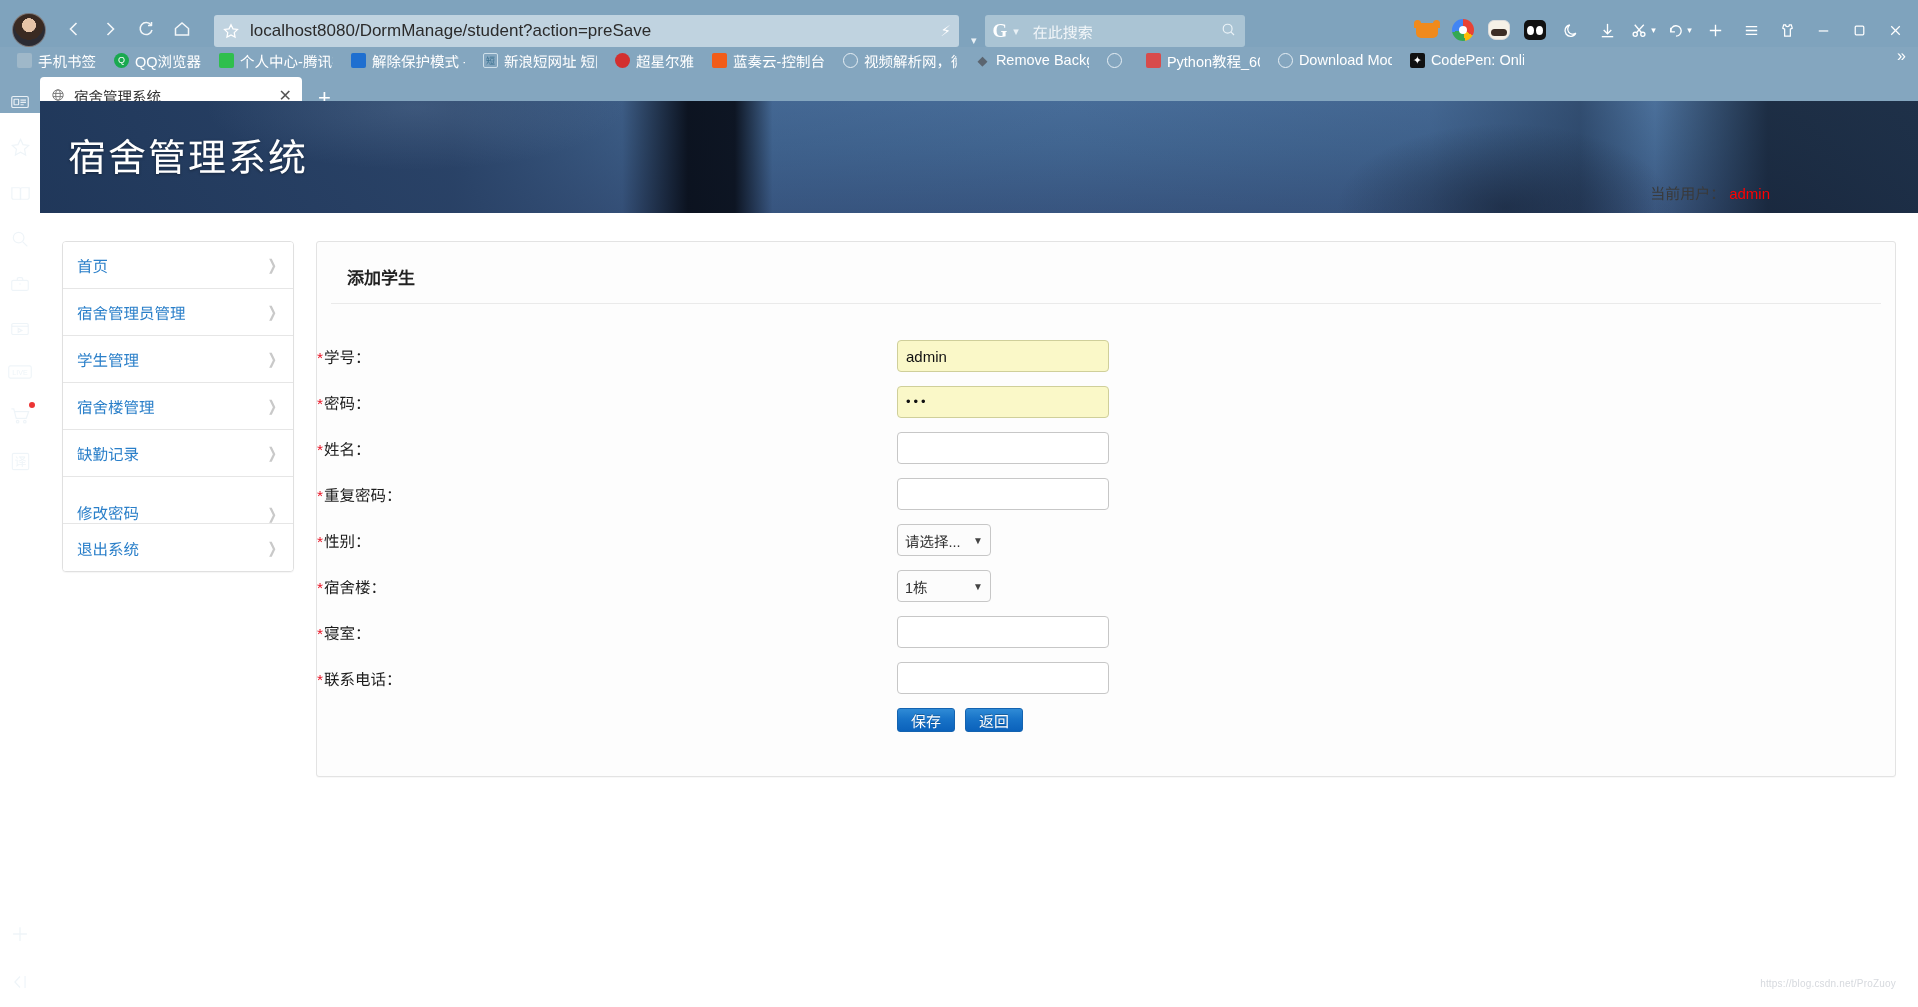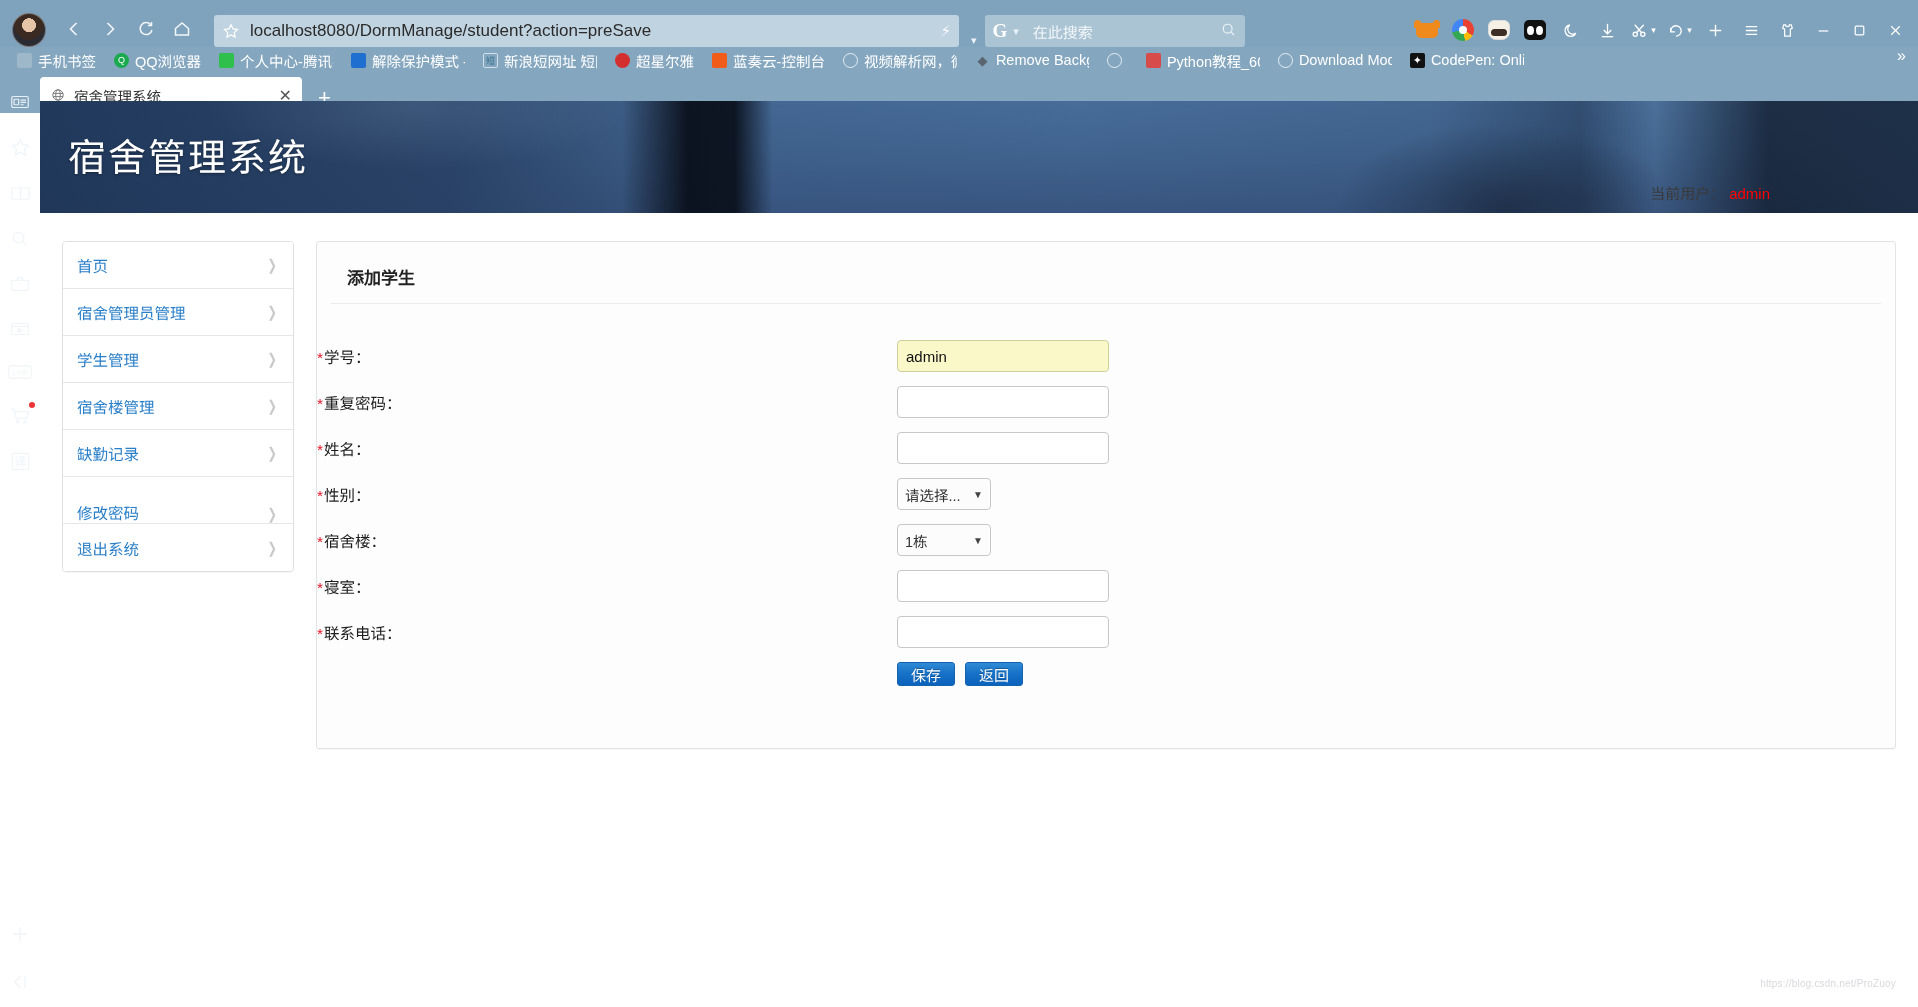--- a/index.html
+++ b/index.html
@@ -648,25 +648,31 @@
     <section class="panel">
       <div class="panel-head-wrap">
         <div class="panel-head">添加学生</div>
       </div>
       <form class="form" id="student-form">
           <div class="frow">
             <label class="flabel"><span class="req">*</span><span>学号：</span></label>
             <div class="fctrl"><input class="txt filled" type="text" value="admin" style=""></div>
           </div>
           <div class="frow">
+            <label class="flabel"><span class="req">*</span><span>密码：</span></label>
+            <div class="fctrl">
+              <div class="txt filled"><span class="dots">•••</span></div>
+            </div>
+          </div>
+          <div class="frow">
+            <label class="flabel"><span class="req">*</span><span>姓名：</span></label>
+            <div class="fctrl"><input class="txt" type="text" style=""></div>
+          </div>
+          <div class="frow">
             <label class="flabel"><span class="req">*</span><span>重复密码：</span></label>
-            <div class="fctrl"><input class="txt" type="text" style=""></div>
-          </div>
-          <div class="frow">
-            <label class="flabel"><span class="req">*</span><span>姓名：</span></label>
             <div class="fctrl"><input class="txt" type="text" style=""></div>
           </div>
           <div class="frow">
             <label class="flabel"><span class="req">*</span><span>性别：</span></label>
             <div class="fctrl">
               <div class="sel">
                 <span class="sv">请选择...</span>
                 <span class="sc">▼</span>
               </div>
             </div>

